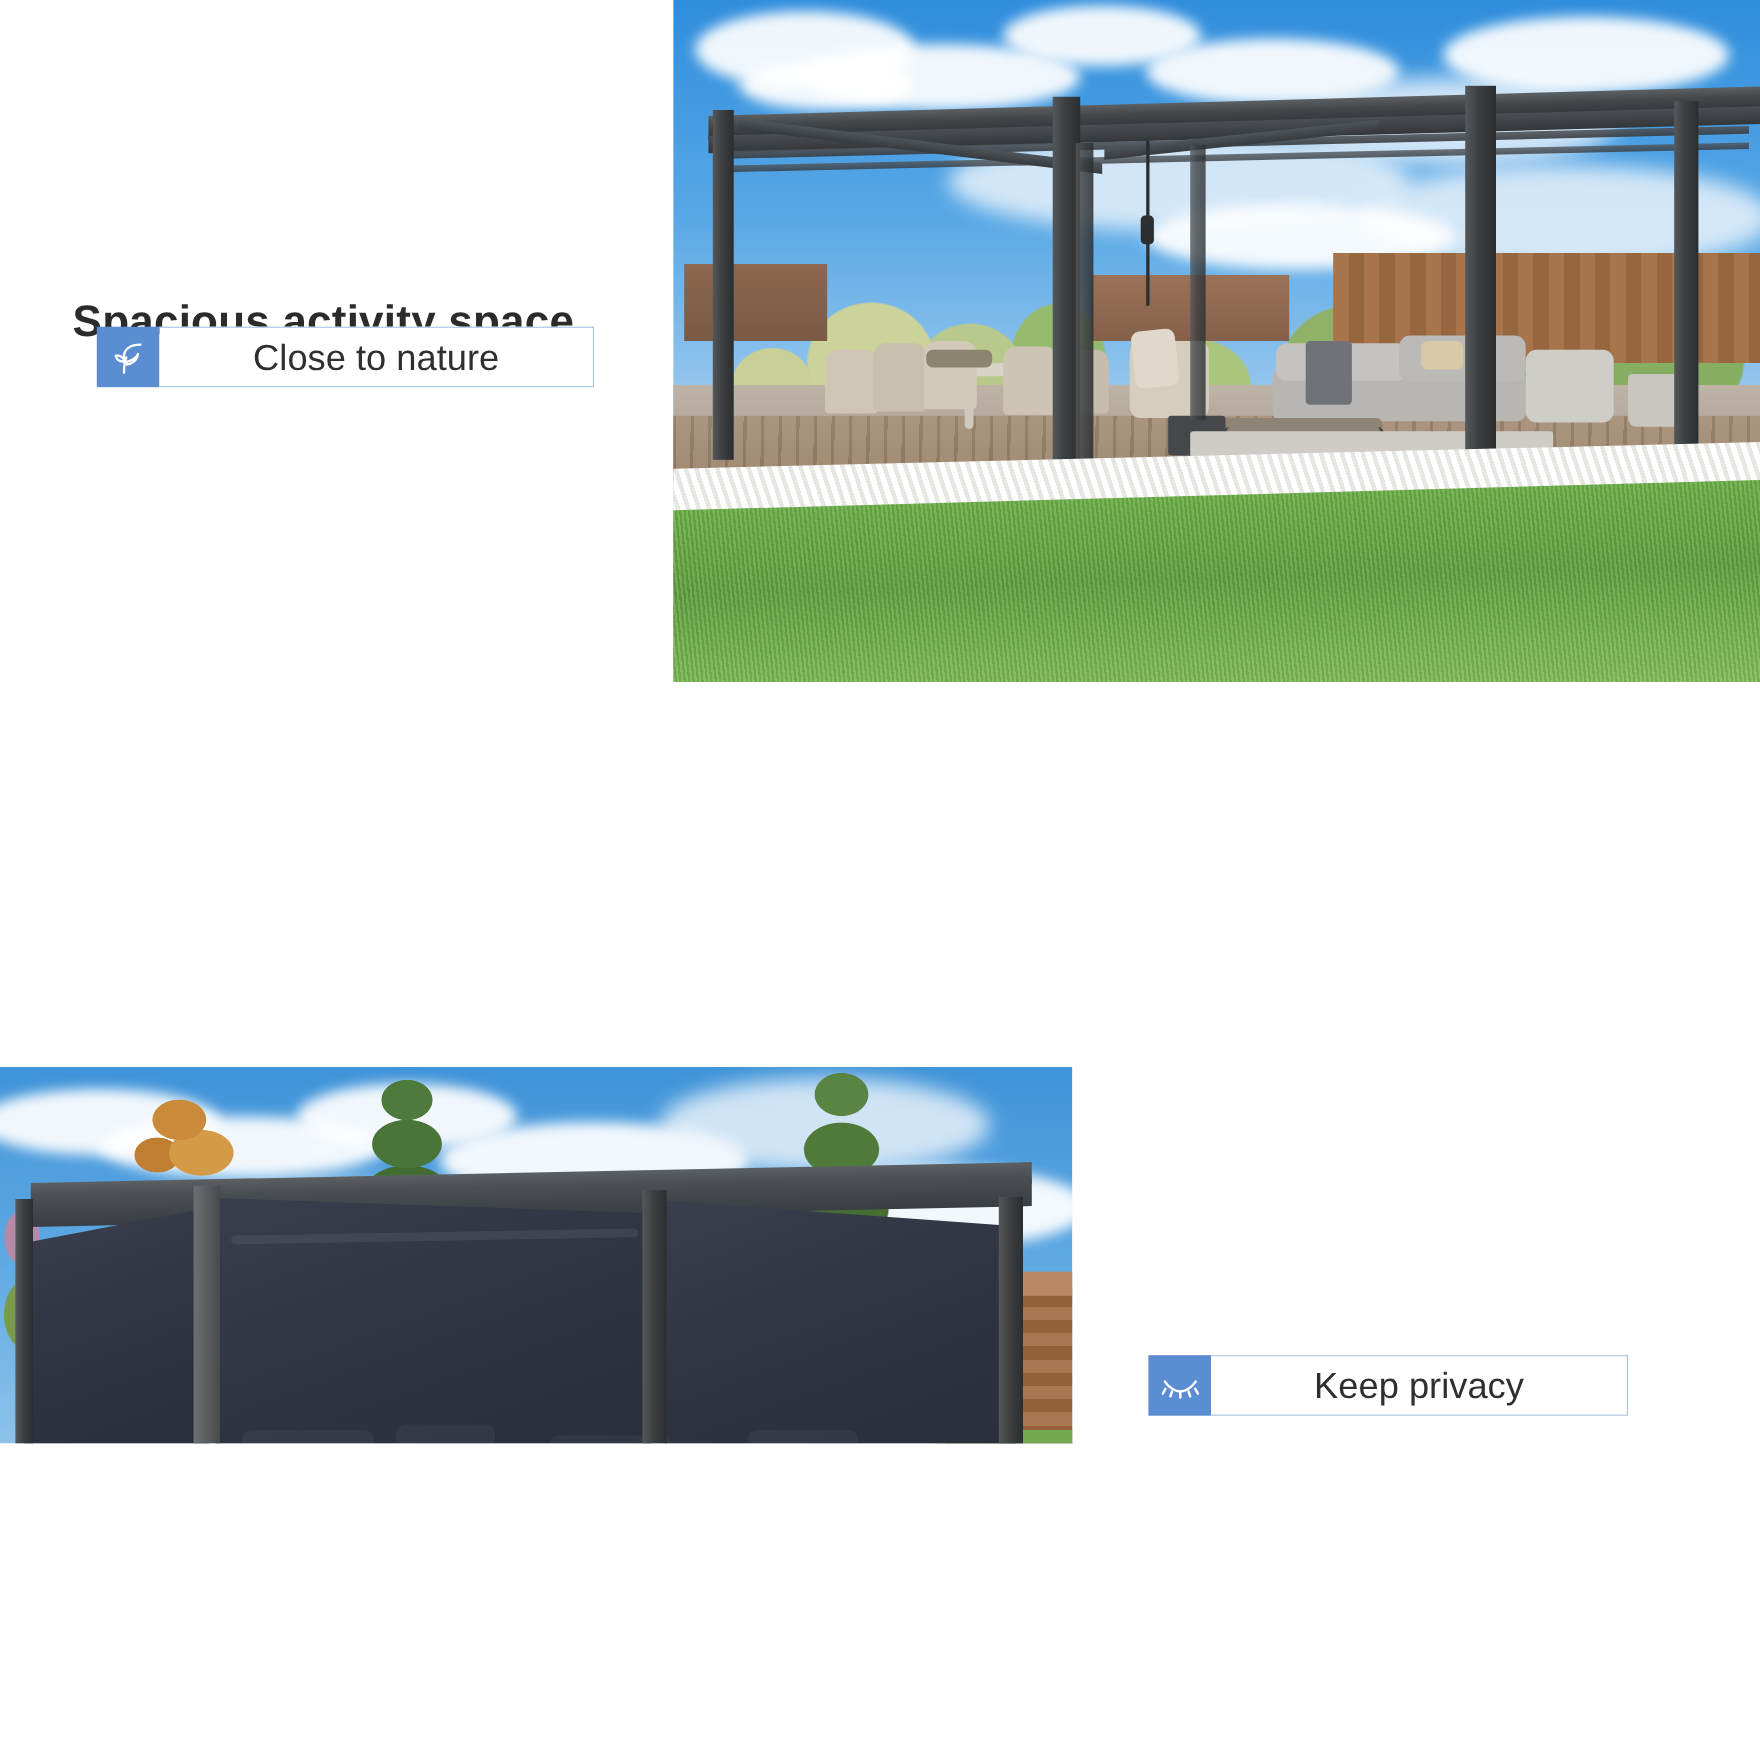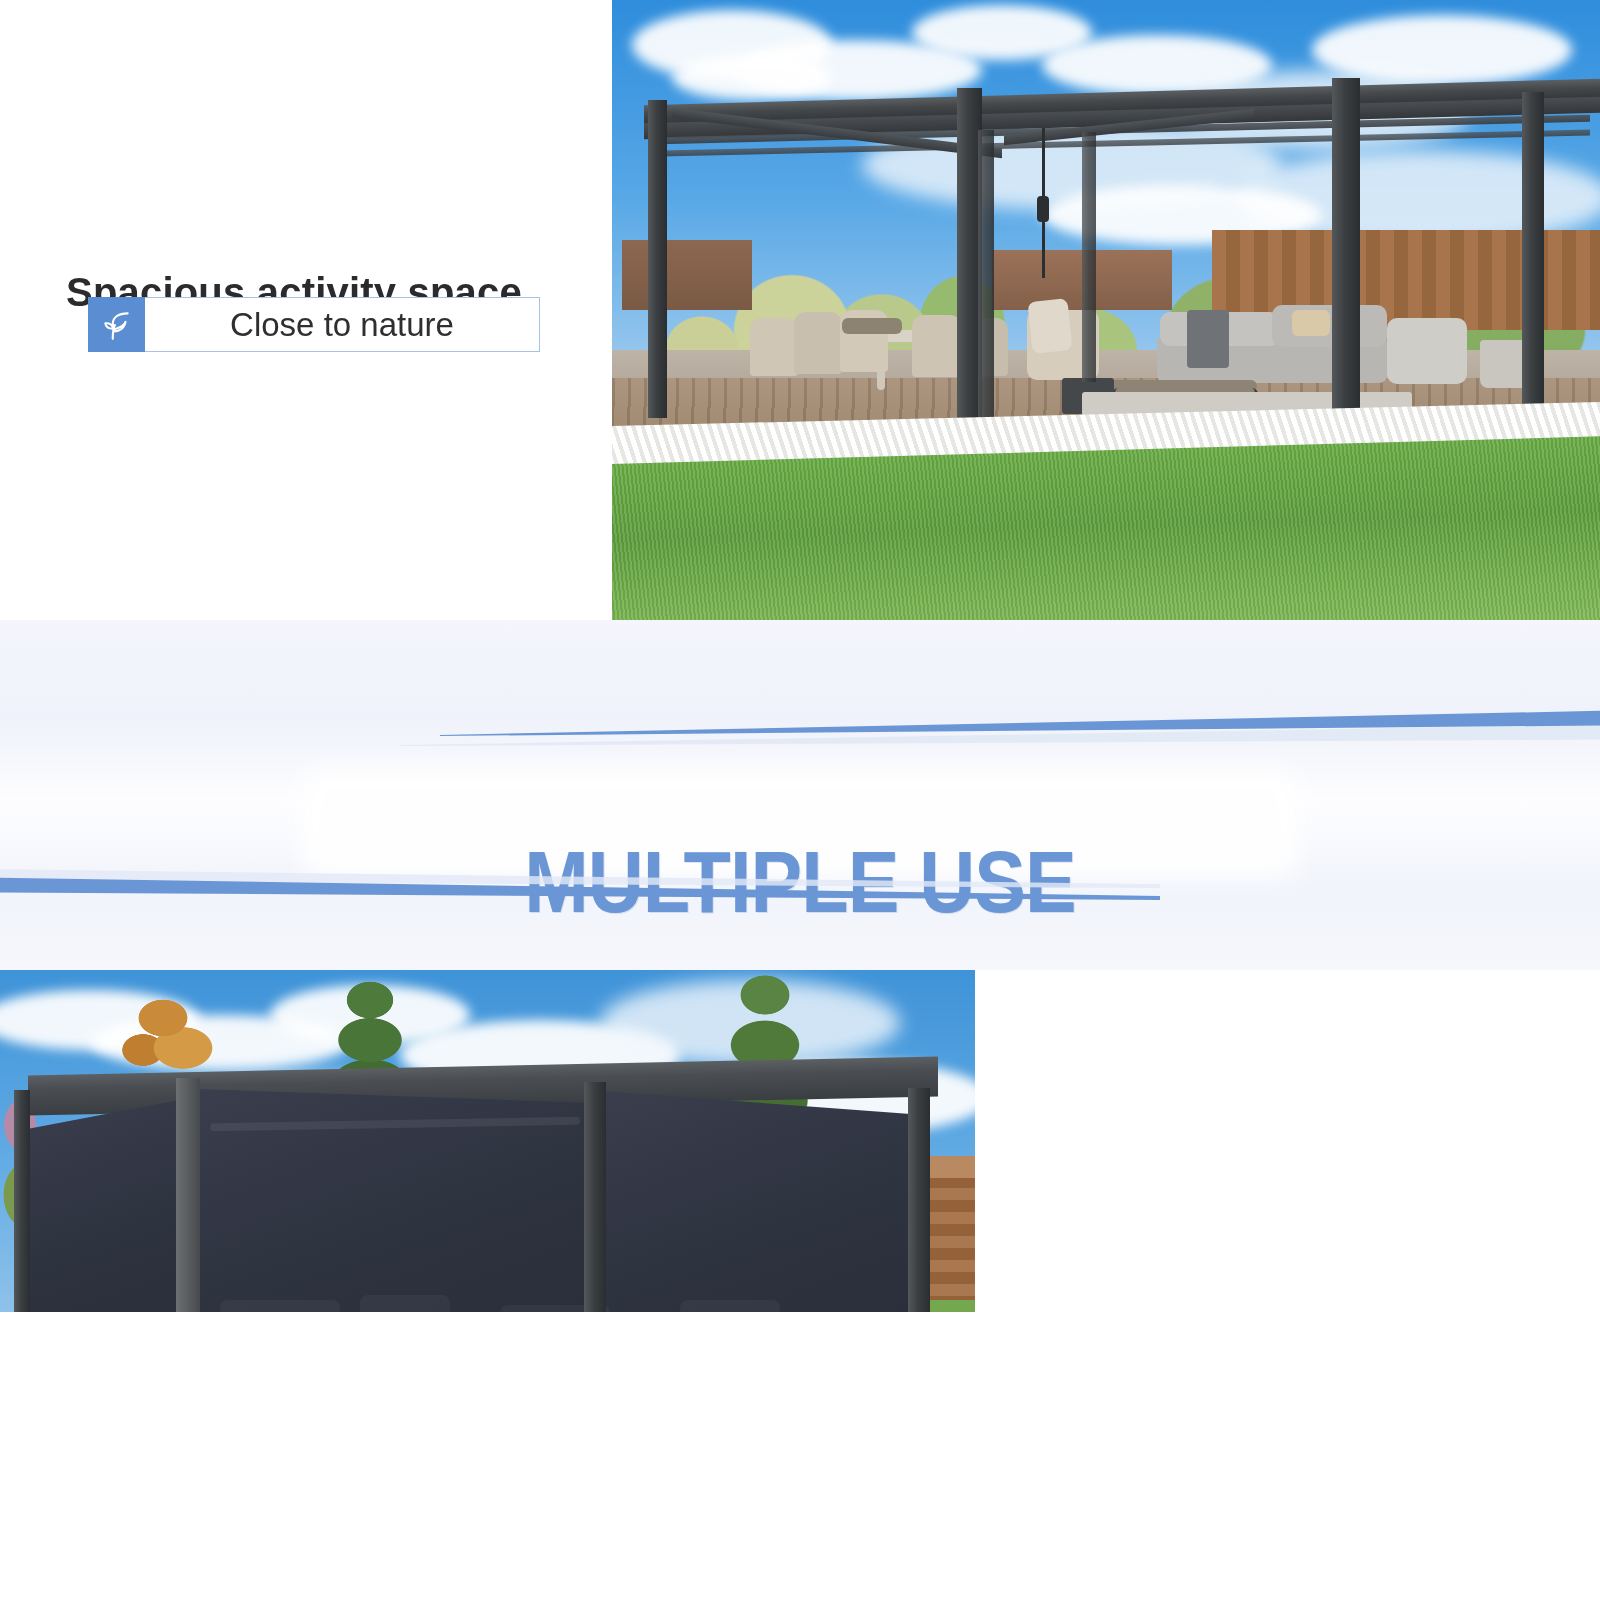--- a/index.html
+++ b/index.html
@@ -190,28 +190,20 @@
       <div style="position:absolute;left:430px;top:128px;width:3px;height:150px;background:#2b2f32;"></div>
       <div style="position:absolute;left:425px;top:196px;width:12px;height:26px;background:#2b2f32;border-radius:4px;"></div>
 
       <div class="gravel" style="left:0;top:414px;width:988px;height:46px;background:
         repeating-linear-gradient(72deg,#ffffff 0 5px,#e6e6e3 5px 9px);transform:skewY(-1.4deg);"></div>
       <div class="lawn" style="left:-20px;top:450px;width:1040px;height:200px;transform:skewY(-1.6deg);"></div>
       <div class="lawn" style="left:0;top:0;width:988px;height:0;"></div>
     </figure>
   </section>
 
-  <section id="banner">
-    <div id="wedge-upper-ghost"></div>
-    <div class="wedge" id="wedge-upper"></div>
-    <div id="title-pill"></div>
-    <h1 id="banner-title">MULTIPLE USE</h1>
-    <div id="wedge-lower-ghost"></div>
-    <div class="wedge" id="wedge-lower"></div>
-  </section>
 
   <section id="panel-bot">
 
     <figure id="photo-bot" style="margin:0;">
       <div class="sky" style="background:linear-gradient(#3f93d8 0%,#5fa9e3 28%,#8fc3ea 55%,#cbe2f2 82%,#e8f1f8 100%);"></div>
 
       <div class="cloud" style="left:-20px;top:20px;width:220px;height:60px;"></div>
       <div class="cloud" style="left:90px;top:45px;width:260px;height:55px;"></div>
       <div class="cloud" style="left:270px;top:15px;width:200px;height:60px;"></div>
       <div class="cloud" style="left:400px;top:50px;width:280px;height:70px;"></div>
@@ -266,14 +258,29 @@
 
       <div class="deck" style="left:-10px;top:430px;width:1000px;height:60px;transform:skewY(2.1deg);"></div>
       <div class="gravel" style="left:-10px;top:452px;width:1000px;height:50px;background:repeating-linear-gradient(74deg,#ffffff 0 5px,#e7e7e4 5px 9px);transform:skewY(2.4deg);"></div>
       <div class="lawn" style="left:-30px;top:480px;width:1060px;height:220px;transform:skewY(2.6deg);"></div>
     </figure>
 
     <div id="panel-bot-text"></div>
   </section>
 
 
+  <div class="badge" id="badge-bot">
+    <div class="badge-icon">
+      <svg viewBox="0 0 34 24" fill="none" stroke="#ffffff" stroke-width="2.2" stroke-linecap="round">
+        <path d="M3 8c4 6 10 9 14 9s10-3 14-9"></path>
+        <path d="M3.5 14.5 1 19"></path>
+        <path d="M9.5 17 8 21.5"></path>
+        <path d="M17 18v4.5"></path>
+        <path d="M24.5 17 26 21.5"></path>
+        <path d="M30.5 14.5 33 19"></path>
+      </svg>
+    </div>
+    <div class="badge-box">
+      <span class="badge-text">Keep privacy</span>
+    </div>
+  </div>
 
 </div>
 
 </body></html>

